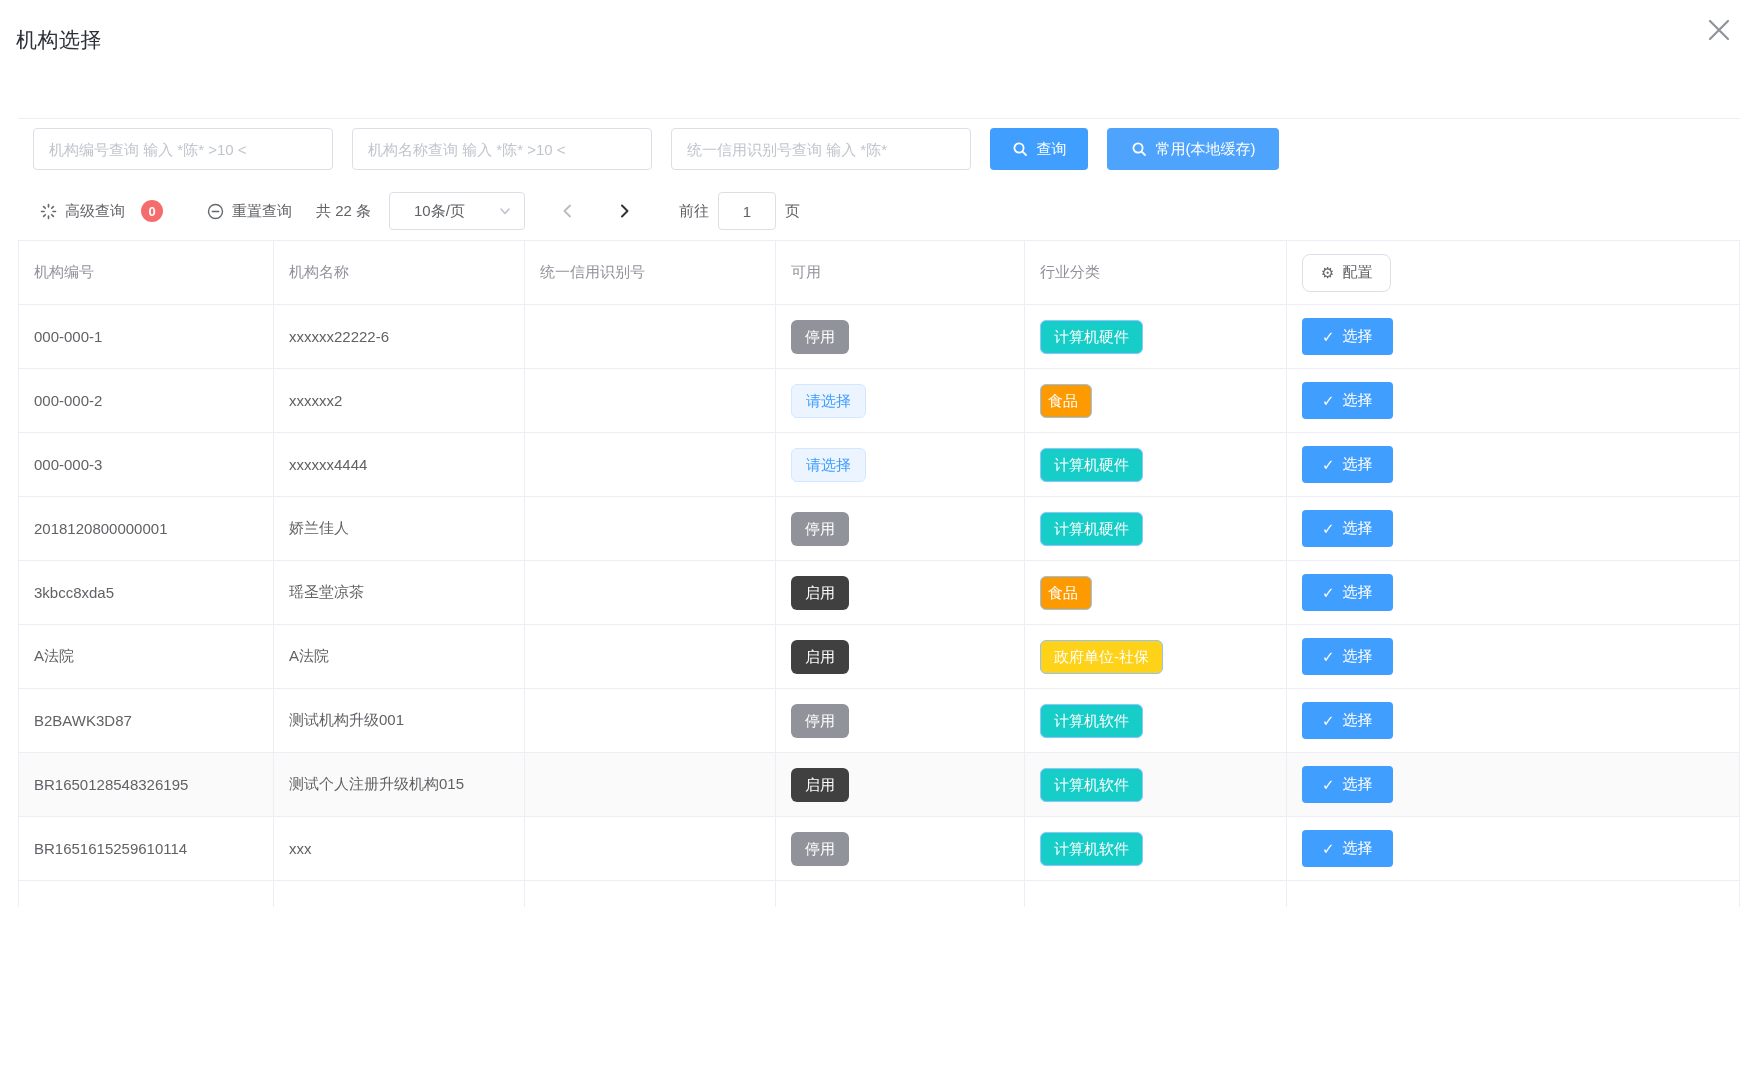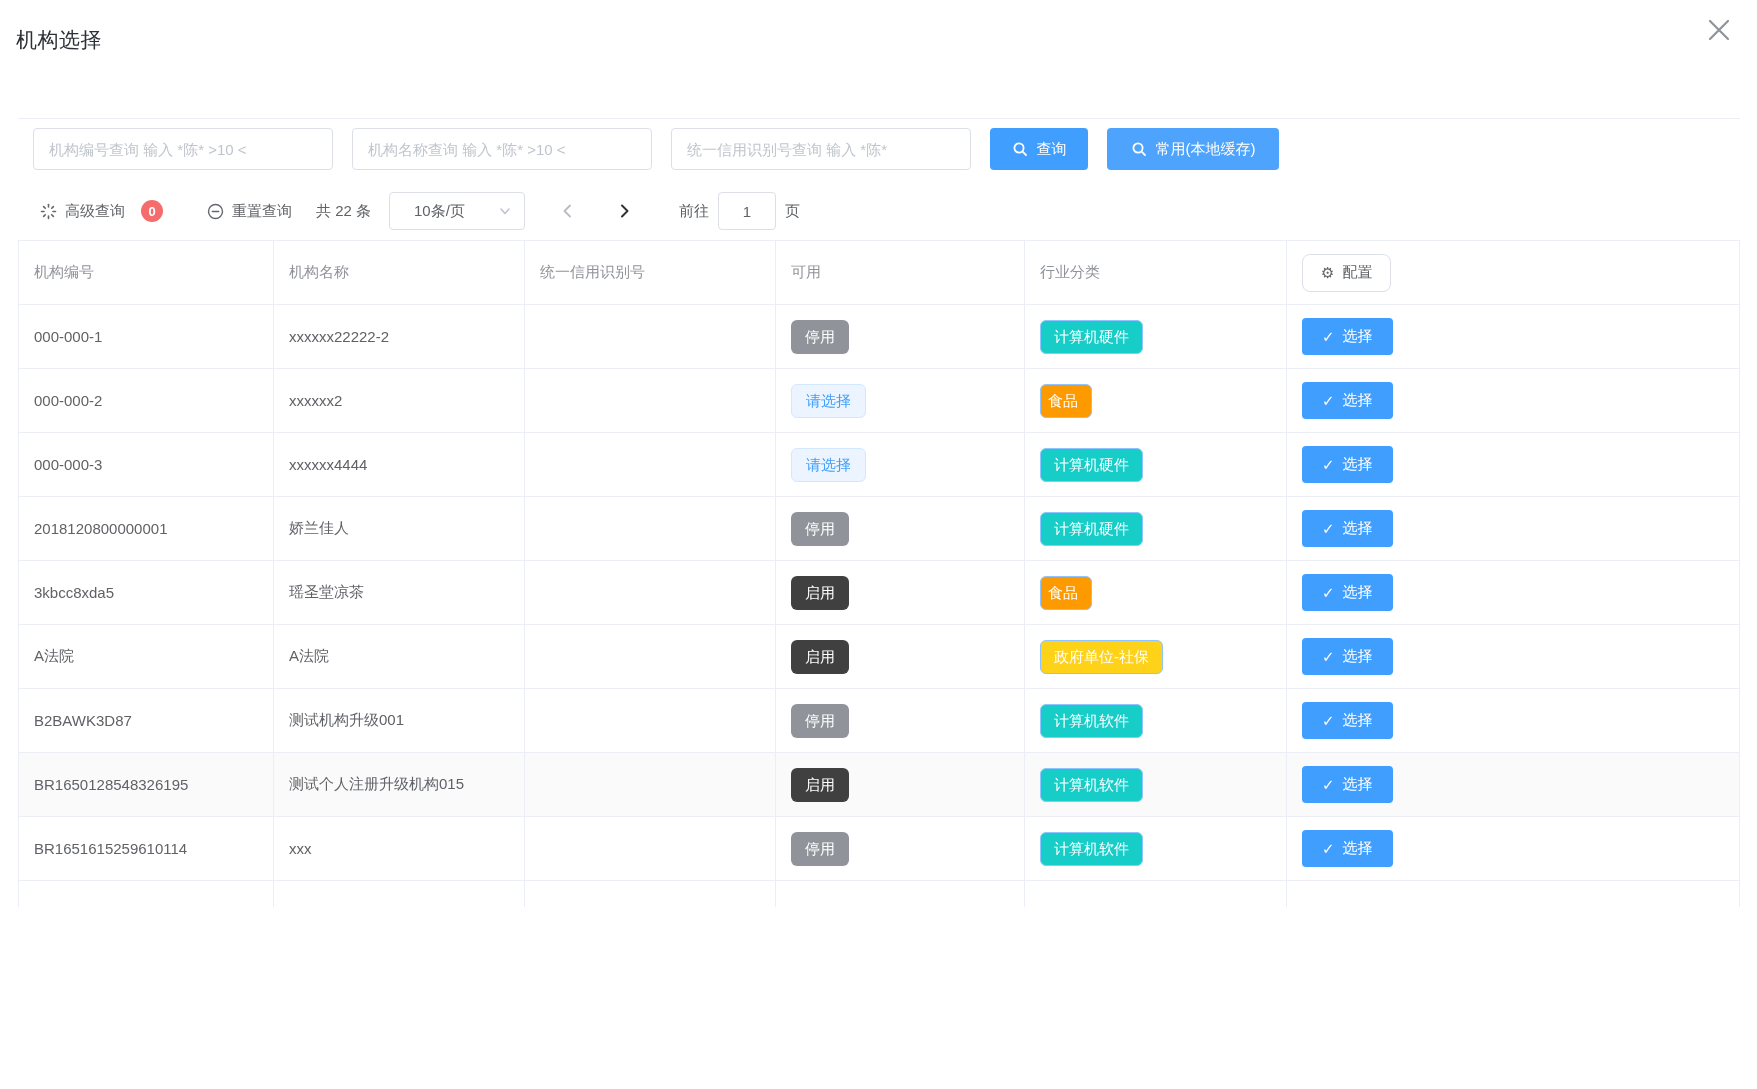--- a/index.html
+++ b/index.html
@@ -175,21 +175,21 @@
           <button class="btn-config">
             <span class="gear">⚙</span>
             <span>配置</span>
           </button>
         </th>
       </tr>
     </thead>
     <tbody>
       <tr>
         <td>000-000-1</td>
-        <td>xxxxxx22222-2</td>
+        <td>xxxxxx22222-6</td>
         <td></td>
         <td><span class="pill" data-type="disabled">停用</span></td>
         <td><span class="tag" data-type="cyan">计算机硬件</span></td>
         <td><button class="btn-select">
               <span>✓</span>
               <span>选择</span>
             </button></td>
       </tr>
       <tr>
         <td>000-000-2</td>

